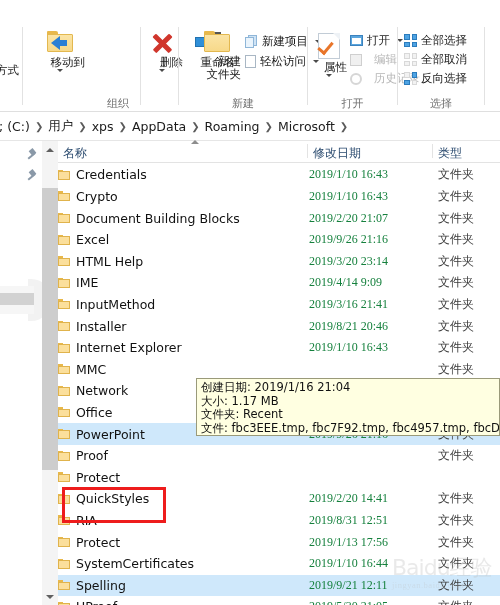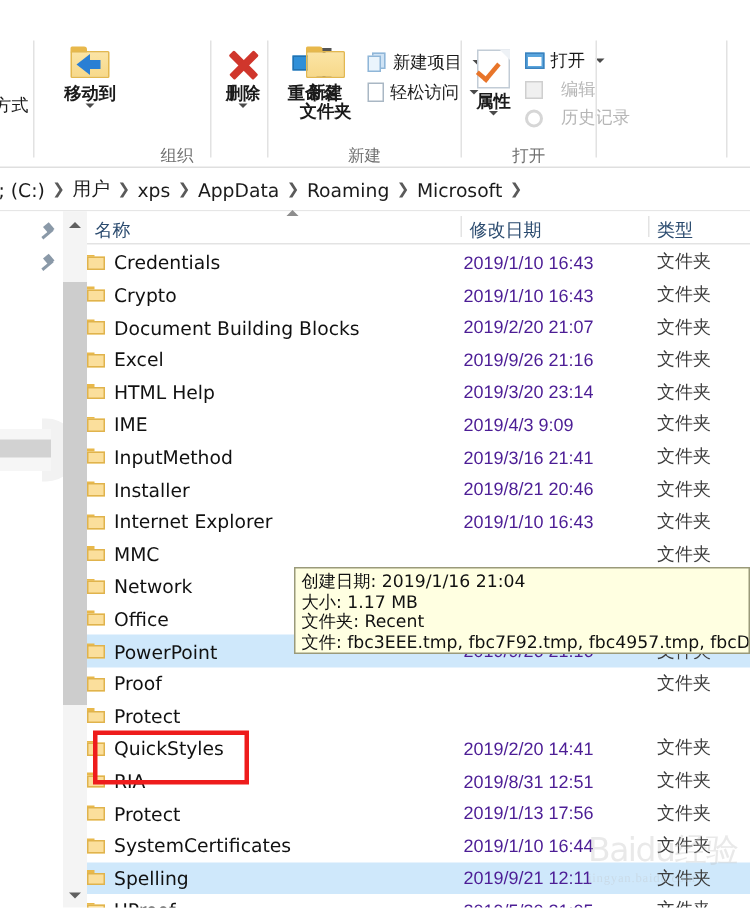--- a/index.html
+++ b/index.html
@@ -19,21 +19,21 @@
   }
   .rgroup { position: absolute; top: 0; height: 91px; }
   .rgroup .glabel {
     position: absolute; bottom: 1px; left: 0; width: 100%;
     text-align: center; font-size: 11px; color: #6f6f6f;
     font-family: "DejaVu Sans", sans-serif;
   }
   .gsep { position: absolute; top: 6px; width: 1px; height: 78px; background: #e2e2e2; }
 
   .bigbtn {
-    position: absolute; text-align: center; cursor: default; font-weight: bold;
+    position: absolute; text-align: right; cursor: default;
   }
   .bigbtn .lbl {
     font-size: 11.5px; color: #1a1a1a; white-space: nowrap;
     font-family: "DejaVu Sans", sans-serif; line-height: 13px;
   }
   .caret-dn {
     display:block; margin: 0 auto; width:0; height:0;
     border-left:3px solid transparent; border-right:3px solid transparent;
     border-top:3px solid #4a4a4a;
   }
@@ -161,22 +161,22 @@
     position:absolute; left:57px; width:443px; height:21.6px;
     display:flex; align-items:center;
   }
   .row.hover { background:#cfe8fb; }
   .row .name {
     position:absolute; left:19px; font-size:12.5px; color:#111;
     font-family:"DejaVu Sans", sans-serif; white-space:nowrap;
   }
   .row .ficon { position:absolute; left:1px; top:5.5px; }
   .row .date {
-    position:absolute; left:252px; font-size:12px; color:#4c1d95;
-    font-family:Liberation Sans, sans-serif; white-space:nowrap;
+    position:absolute; left:252px; font-size:12px; color:#15803d;
+    font-family:Liberation Serif, serif; white-space:nowrap;
   }
   .row .type {
     position:absolute; left:381px; font-size:12px; color:#3c3c3c;
     font-family:"DejaVu Sans", sans-serif; white-space:nowrap;
   }
 
   
   .vscroll { position:absolute; left:42px; top:141px; width:16px; height:464px; background:#f4f4f4; }
   .vscroll .sbtn { position:absolute; left:0; width:16px; height:17px; background:#f4f4f4;
     display:flex; align-items:center; justify-content:center; }
@@ -351,20 +351,54 @@
       <div class="smallbtn dim" style="left:42px; top:50px;">
         <span class="hist-ic"></span>
         <span>历史记录</span>
       </div>
 
       <div class="glabel" style="left:0;width:89px;">打开</div>
     </div>
 
     <div class="gsep" style="left:397px;"></div>
 
+    <div class="rgroup" style="left:398px; width:86px;">
+
+      <div class="smallbtn" style="left:6px; top:12px;">
+        <span class="sel-all">
+          <i class="q" style="left:0;top:0;"></i>
+            <i class="q" style="right:0;top:0;"></i>
+          <i class="q" style="left:0;bottom:0;"></i>
+            <i class="q" style="right:0;bottom:0;"></i>
+        </span>
+        <span>全部选择</span>
+      </div>
+
+      <div class="smallbtn" style="left:6px; top:31px;">
+        <span class="sel-all sel-none">
+          <i class="q" style="left:0;top:0;"></i>
+            <i class="q" style="right:0;top:0;"></i>
+          <i class="q" style="left:0;bottom:0;"></i>
+            <i class="q" style="right:0;bottom:0;"></i>
+        </span>
+        <span>全部取消</span>
+      </div>
+
+      <div class="smallbtn" style="left:6px; top:50px;">
+        <span class="sel-all sel-inv">
+          <i class="q q1" style="left:0;top:0;"></i>
+            <i class="q q2" style="right:0;top:0;"></i>
+          <i class="q q2" style="left:0;bottom:0;"></i>
+            <i class="q q1" style="right:0;bottom:0;"></i>
+        </span>
+        <span>反向选择</span>
+      </div>
+
+      <div class="glabel" style="left:0;width:86px;">选择</div>
+    </div>
 
     <div class="gsep" style="left:484px;"></div>
   </div>
 
   <div class="addrbar">
     <div class="crumbs" id="crumbs">
         <span class="crumb">; (C:)</span>
         <span class="crumb-sep">❯</span>
         <span class="crumb">用户</span>
         <span class="crumb-sep">❯</span>
@@ -417,21 +451,21 @@
         </div>
         <div class="row" style="top: 109.6px;">
           <span class="ficon"><span class="folder-sm"><i class="tab"></i><i class="body"></i></span></span>
           <span class="name">HTML Help</span>
           <span class="date">2019/3/20 23:14</span>
           <span class="type">文件夹</span>
         </div>
         <div class="row" style="top: 131.2px;">
           <span class="ficon"><span class="folder-sm"><i class="tab"></i><i class="body"></i></span></span>
           <span class="name">IME</span>
-          <span class="date">2019/4/3 9:09</span>
+          <span class="date">2019/4/14 9:09</span>
           <span class="type">文件夹</span>
         </div>
         <div class="row" style="top: 152.8px;">
           <span class="ficon"><span class="folder-sm"><i class="tab"></i><i class="body"></i></span></span>
           <span class="name">InputMethod</span>
           <span class="date">2019/3/16 21:41</span>
           <span class="type">文件夹</span>
         </div>
         <div class="row" style="top: 174.4px;">
           <span class="ficon"><span class="folder-sm"><i class="tab"></i><i class="body"></i></span></span>

